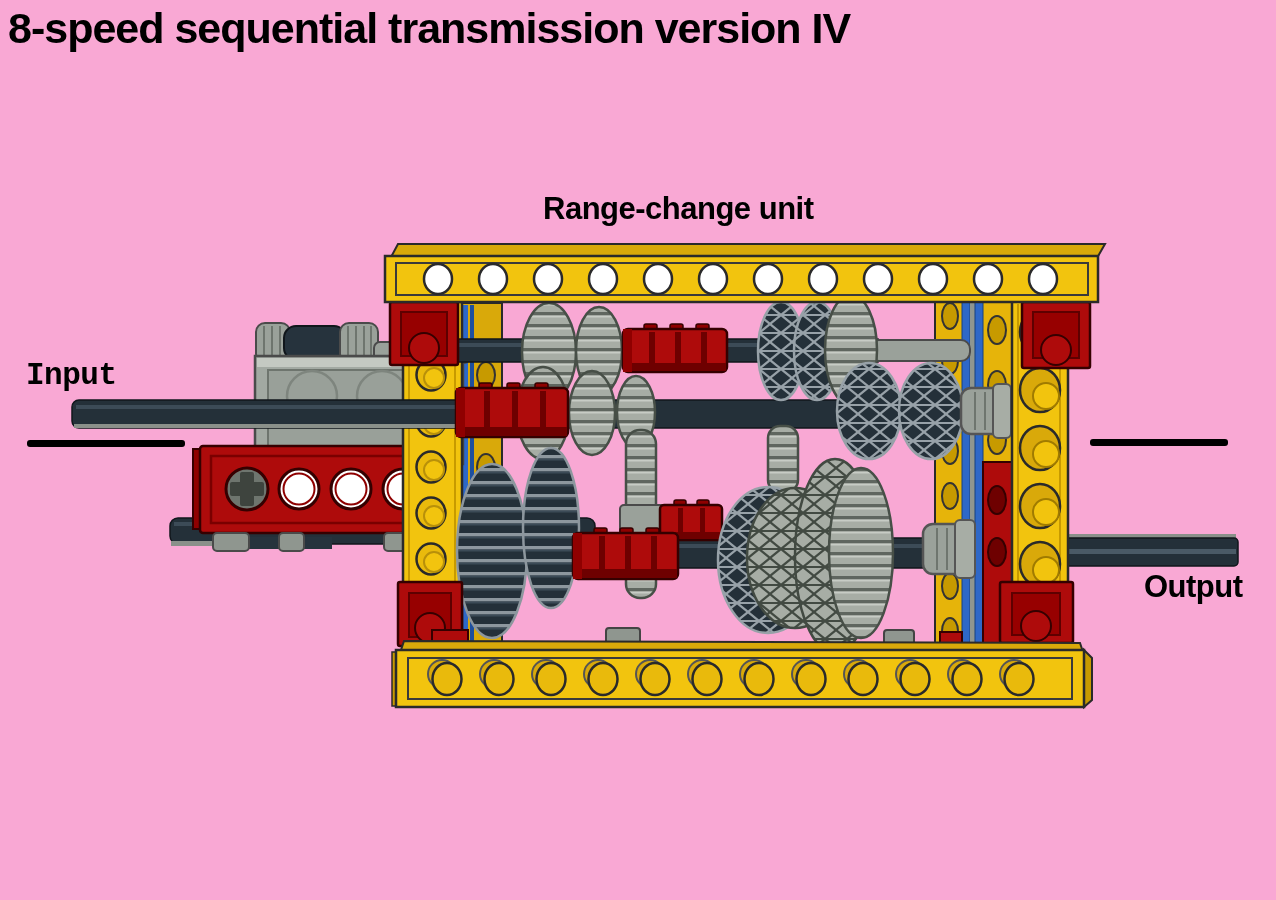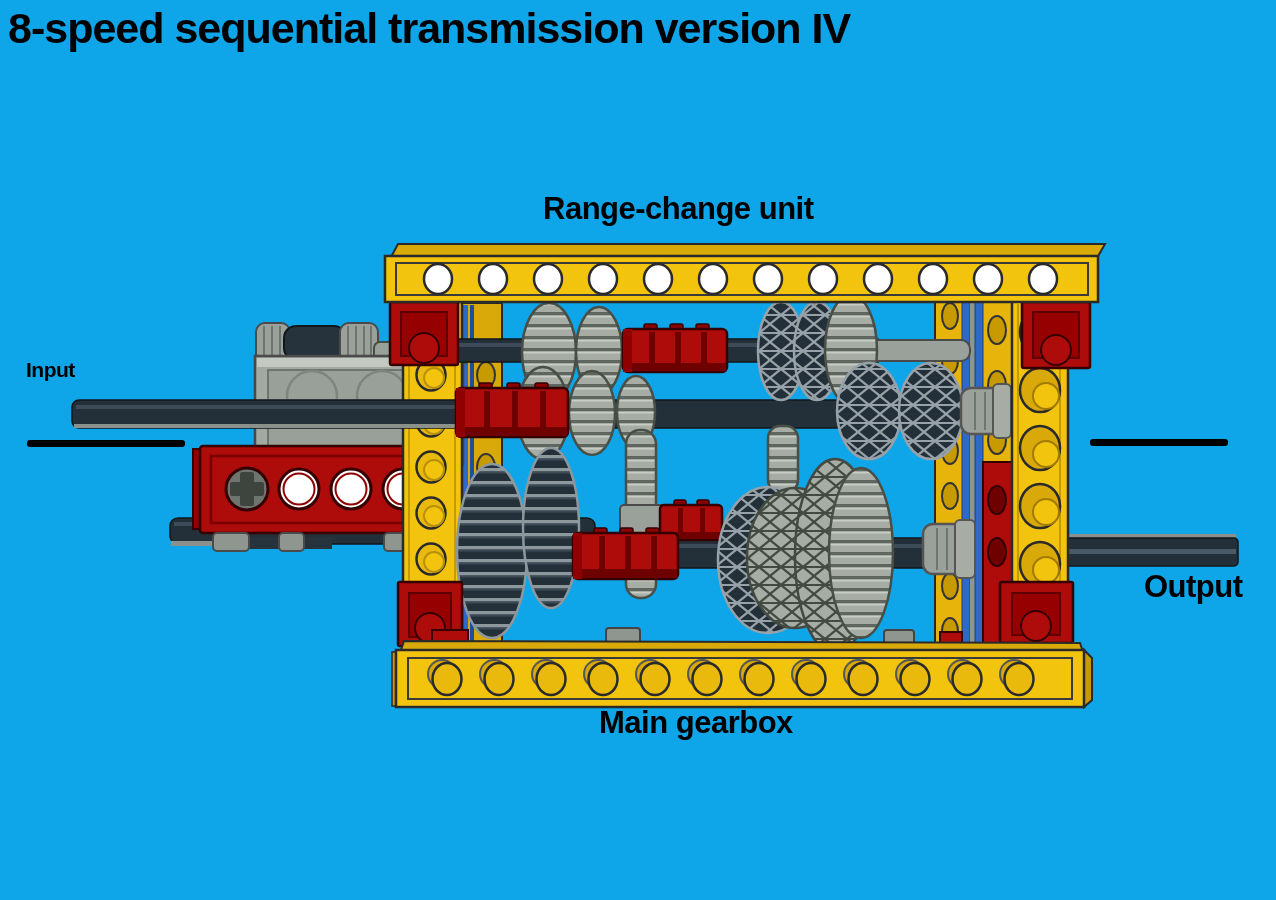--- a/index.html
+++ b/index.html
@@ -1,24 +1,24 @@
 <!DOCTYPE html>
 <html><head>
 <meta charset="utf-8">
 <style>
   html,body{margin:0;padding:0;background:#fff;}
   .stage{
-    position:relative;width:1276px;height:900px;background:#0ea5e9;overflow:hidden;
+    position:relative;width:1276px;height:900px;background:#f9a8d4;overflow:hidden;
     font-family:"Liberation Sans", sans-serif;color:#000;
   }
   .stage svg{position:absolute;left:0;top:0;}
   .lbl{position:absolute;font-weight:bold;white-space:nowrap;letter-spacing:-0.5px;}
   .title{left:8px;top:4px;font-size:43px;letter-spacing:-1px;}
   .lbl-top{left:543px;top:191px;font-size:31px;}
-  .lbl-input{left:26px;top:358px;font-size:21px;}
+  .lbl-input{left:26px;top:358px;font-size:31px;font-family:Liberation Mono, monospace;}
   .lbl-output{left:1144px;top:569px;font-size:31px;text-align:right;}
   .lbl-bottom{left:599px;top:705px;font-size:31px;}
   .cline{position:absolute;height:7px;background:#000;border-radius:3px;}
   .cline-left{left:27px;top:440px;width:158px;}
   .cline-right{left:1090px;top:439px;width:138px;}
 </style>
 </head>
 <body>
 
 <div class="stage">
@@ -363,17 +363,16 @@
           <use href="#bbHole" x="520"></use>
           <use href="#bbHole" x="572"></use>
     </g>
   </g>
 </svg>
 
 <div class="lbl title">8-speed sequential transmission version IV</div>
 <div class="lbl lbl-top">Range-change unit</div>
 <div class="lbl lbl-input">Input</div>
 <div class="lbl lbl-output">Output</div>
-<div class="lbl lbl-bottom">Main gearbox</div>
 <div class="cline cline-left"></div>
 <div class="cline cline-right"></div>
 
 </div>
 
 </body></html>

